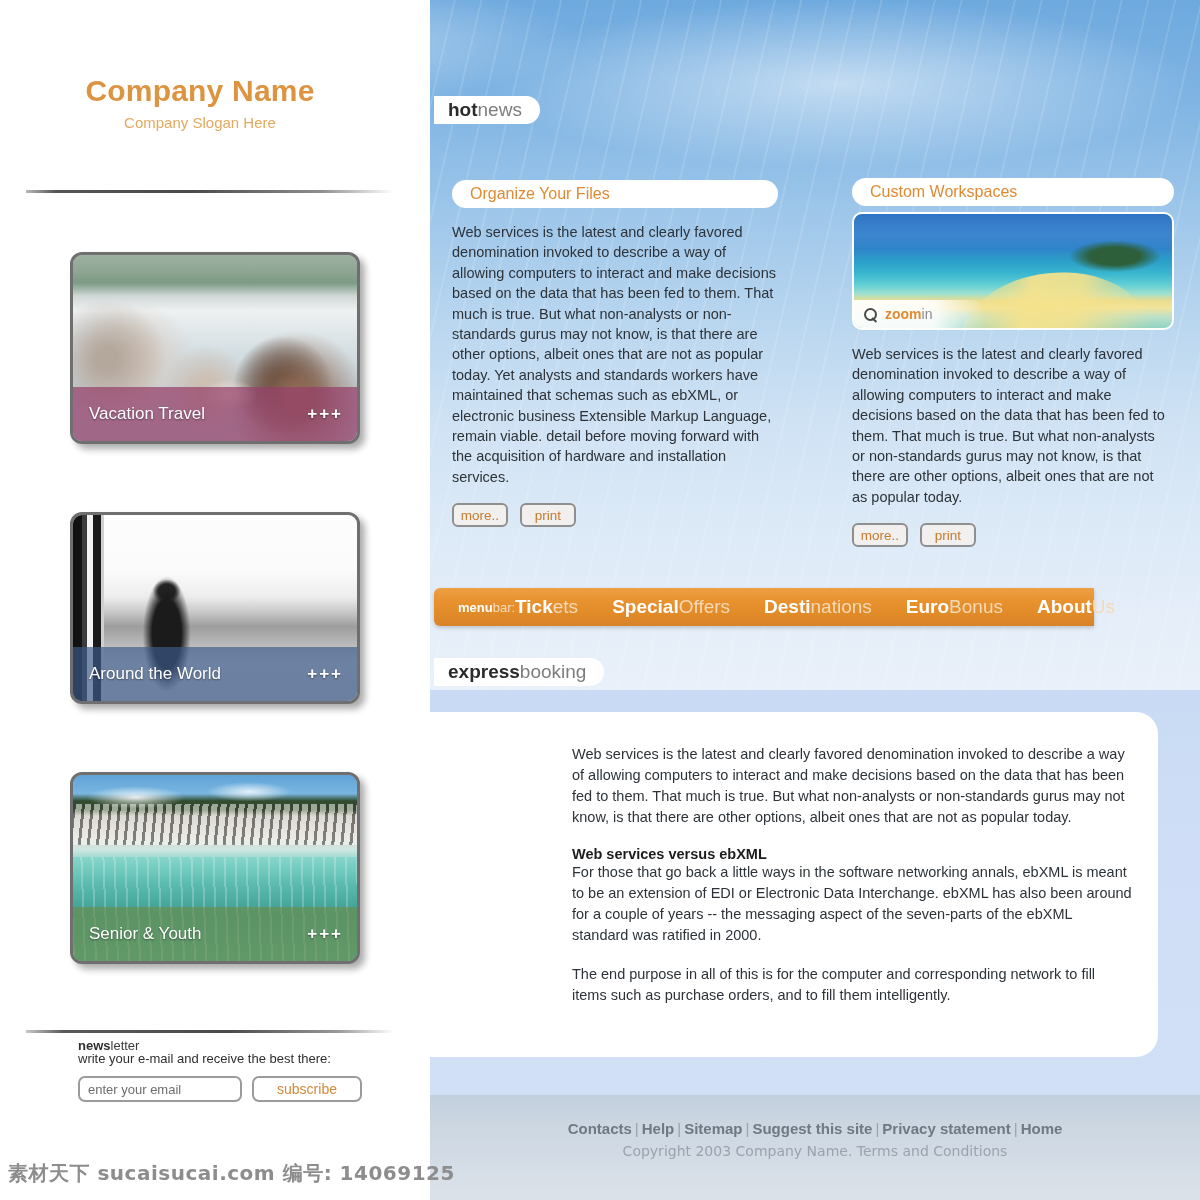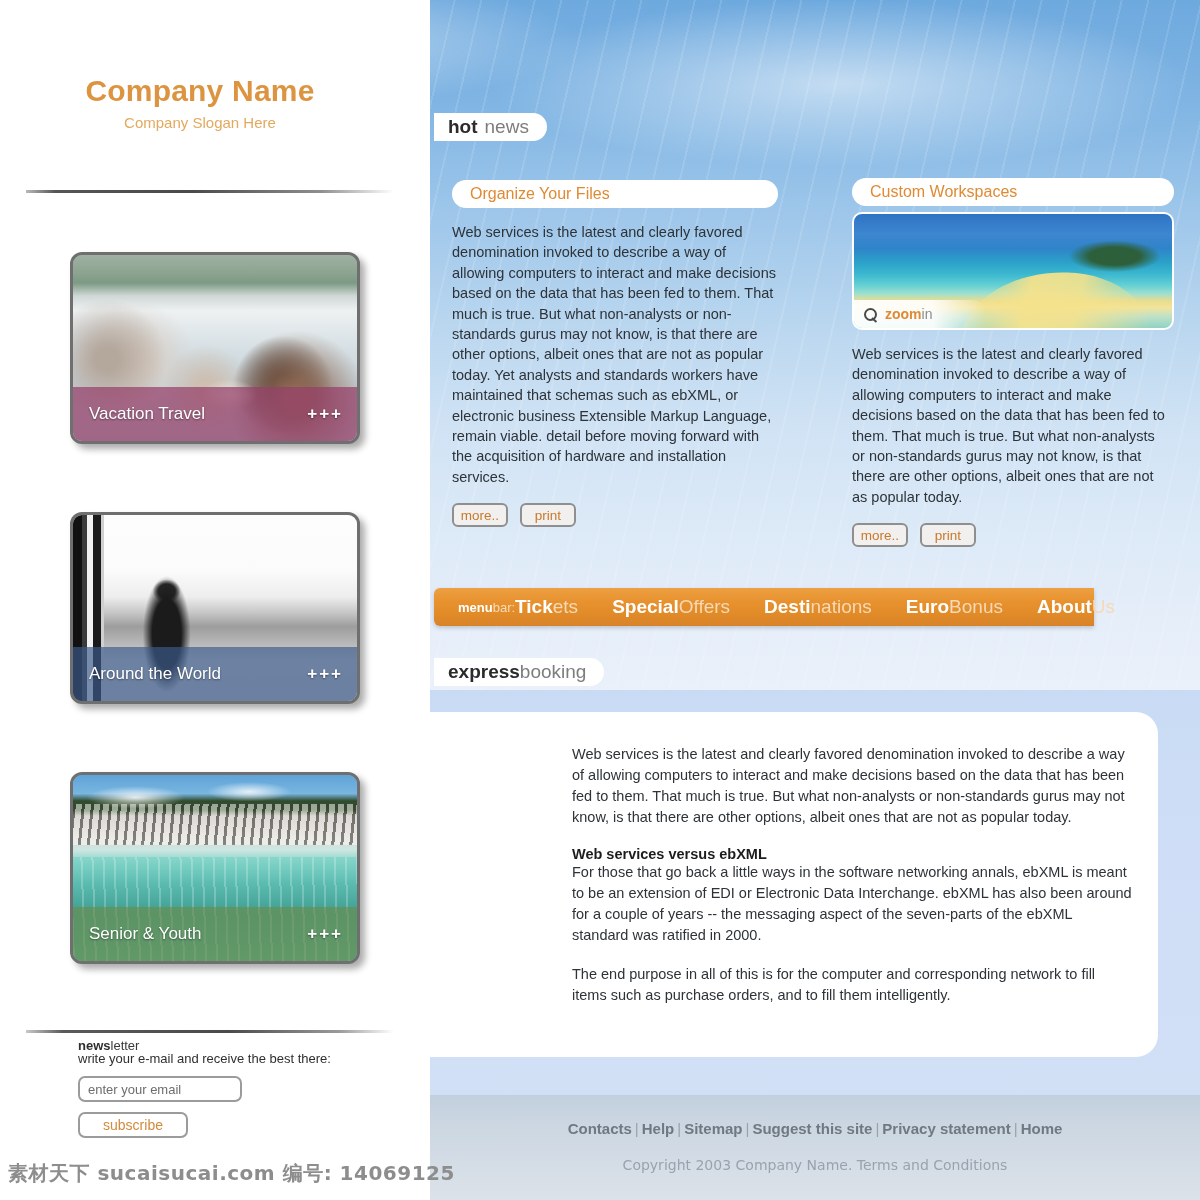--- a/index.html
+++ b/index.html
@@ -147,21 +147,21 @@
   
   .hr-news {
     position:absolute; left: 26px; top: 1030px; width: 368px; height: 3px;
     background: linear-gradient(90deg,#c8c8c8 0%, #5a5a5a 10%, #4a4a4a 55%, #9a9a9a 85%, #ffffff 100%);
   }
   .newsletter { position: absolute; left: 78px; top: 1038px; width: 330px; }
   .nl-title { font-size: 13px; color: #2f2f2f; }
   .nl-title b { font-weight: bold; }
   .nl-title span { color: #3a3a3a; font-weight: normal; }
   .nl-sub { font-size: 13px; color: #2f2f2f; margin-top: -2px; }
-  .nl-row { display: flex; gap: 10px; margin-top: 10px; flex-direction: column; }
+  .nl-row { display: flex; gap: 10px; margin-top: 10px; }
   .nl-input {
     width: 164px; height: 26px; border: 2px solid #9b9b9b; border-radius: 7px;
     background: #fff; font-size: 13px; color: #6d6d6d; padding: 0 8px;
     font-family: "Liberation Sans", sans-serif;
   }
   .nl-btn {
     width: 110px; height: 26px; border: 2px solid #9b9b9b; border-radius: 7px;
     background: #fff; color: #d38a3a; font-size: 14px; cursor: pointer;
     font-family: "Liberation Sans", sans-serif;
   }
@@ -175,21 +175,21 @@
   }
 
   
   .tab-pill {
     position: absolute; height: 28px; display: flex; align-items: center;
     padding: 0 18px 0 14px; background: #ffffff;
     border-top-right-radius: 16px; border-bottom-right-radius: 16px;
     font-size: 19px; color: #7d7d7d;
   }
   .tab-pill b { color: #2b2b2b; font-weight: bold; }
-  #tab-hotnews { left: 434px; top: 113px; gap: 7px; }
+  #tab-hotnews { left: 434px; top: 96px; }
   #tab-express { left: 434px; top: 658px; }
 
   .news-col { position: absolute; }
   .col-left { left: 452px; top: 180px; width: 330px; }
   .col-right { left: 852px; top: 178px; width: 330px; }
 
   .news-head {
     height: 28px; background: linear-gradient(90deg,#fff 0%, #fff 72%, #ffffff 100%);
     border-radius: 14px; display: flex; align-items: center; padding-left: 18px;
     font-size: 16px; color: #e08a33;
@@ -272,21 +272,21 @@
     font-size: 14.5px; line-height: 21px; color: #2d3338; margin-bottom: 18px;
   }
   .content-h { font-size: 14.5px; font-weight: bold; color: #1c1c1c; }
 
   
   .footer { position: absolute; left: 430px; top: 1120px; width: 770px; text-align: center; }
   .footer-links { font-size: 15px; color: #6f7883; font-weight: bold; }
   .footer-links .sep { color: #9aa2ac; font-weight: normal; padding: 0 3px; }
   .footer-link { cursor: pointer; }
   .footer-copy {
-    font-size: 14px; color: #9aa3ad; margin-top: 20px;
+    font-size: 14px; color: #9aa3ad; margin-top: 6px;
     font-family: "DejaVu Sans", sans-serif;
   }
 </style>
 </head>
 <body>
 
 <div id="page">
 
   <div class="bg-sky"></div>
   <div class="bg-lower"></div>

